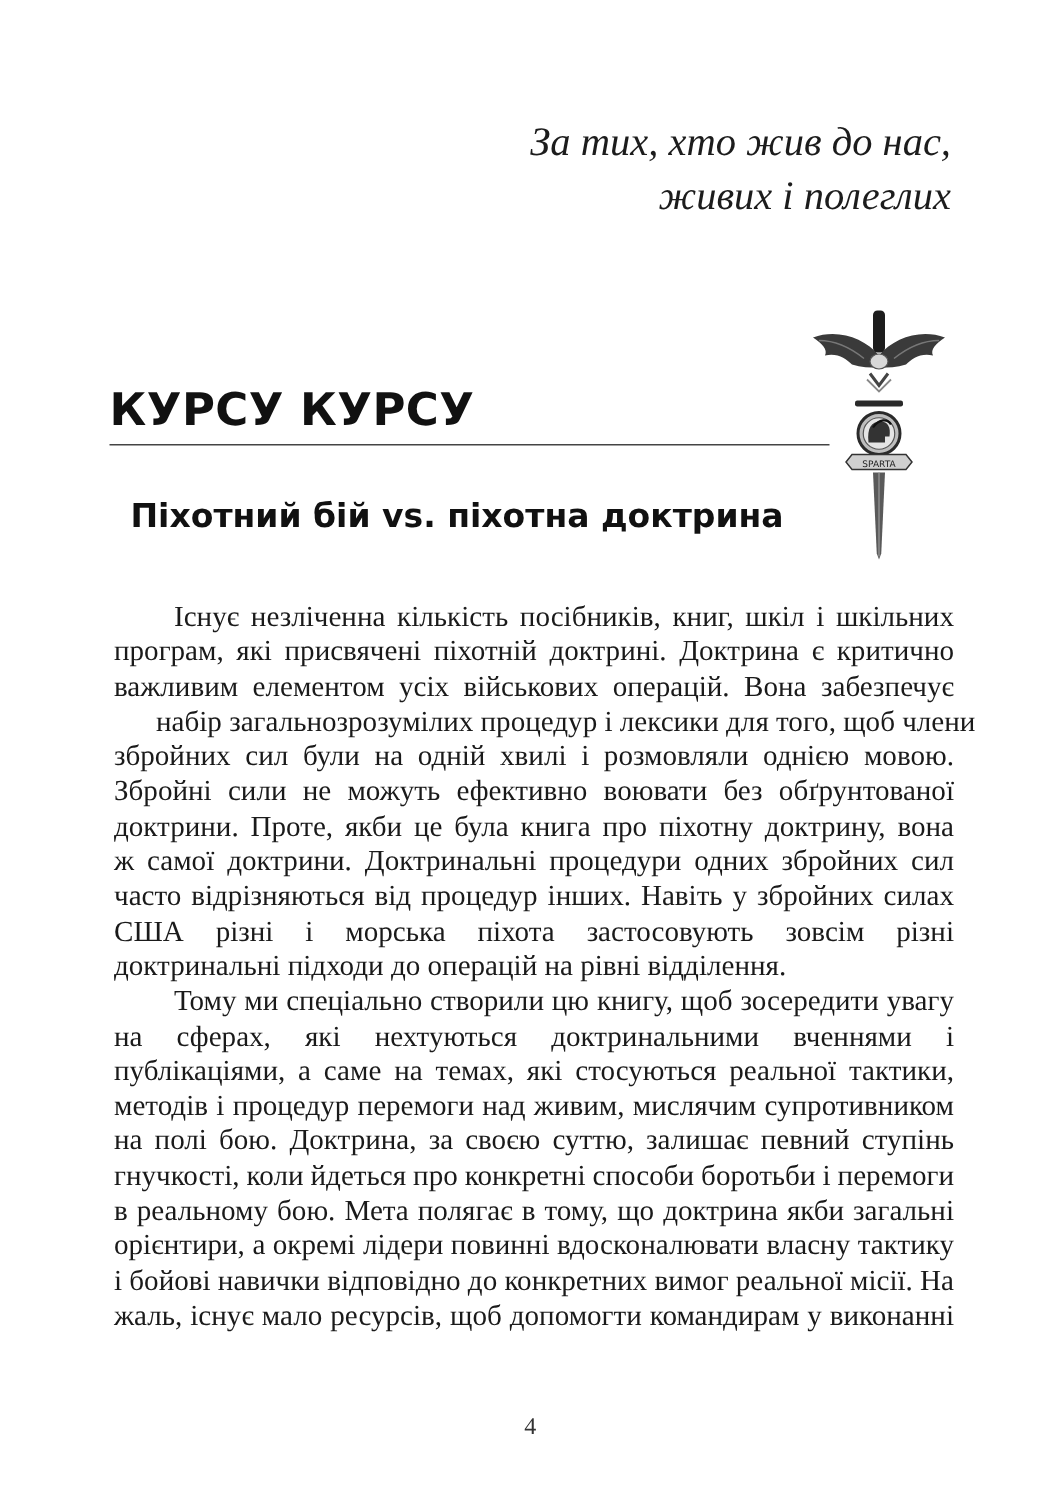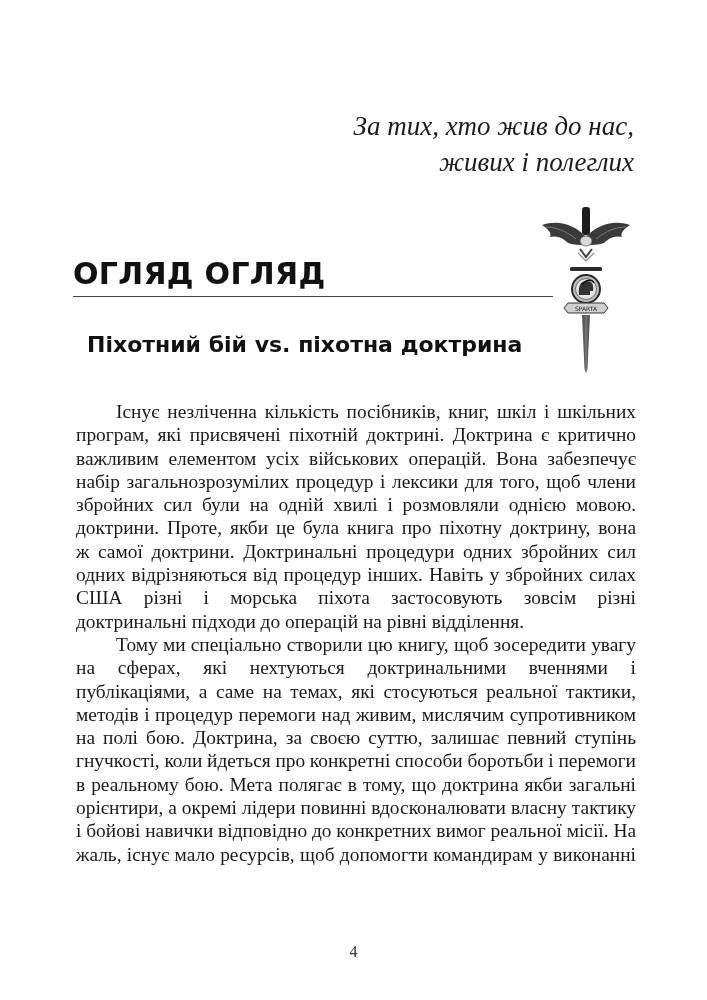--- a/index.html
+++ b/index.html
@@ -17,21 +17,20 @@
     .epigraph {
       position: absolute;
       right: 73px;
       top: 76px;
       text-align: right;
       font-family: "Liberation Serif", "DejaVu Serif", serif;
       font-style: italic;
       font-size: 27px;
       line-height: 36px;
       color: #1c1c1c;
-      margin-top: 32px;
     }
     .epigraph div { white-space: nowrap; }
 
     .emblem {
       position: absolute;
       left: 536px;
       top: 205px;
       width: 100px;
       height: 170px;
     }
@@ -130,34 +129,35 @@
   <path d="M43 90 C42 80, 45 76, 51 76 C56 76, 58 80, 57 86 L54 86 L54 90 Z" fill="#333"></path>
   <path d="M46 80 C50 74, 56 74, 58 78" stroke="#111" stroke-width="1.5" fill="none"></path>
 
   <path d="M32 98 L68 98 L72 103 L68 108 L32 108 L28 103 Z" fill="#d0d0d0" stroke="#333" stroke-width="1"></path>
   <text x="50" y="106" text-anchor="middle" font-size="6" font-family="DejaVu Sans, sans-serif" fill="#222">SPARTA</text>
 
   <path d="M46 110 L54 110 L51.5 164 L50 168 L48.5 164 Z" fill="#5a5a5a"></path>
   <path d="M50 110 L50 166" stroke="#9a9a9a" stroke-width="0.8"></path>
 </svg>
 
-<div class="chapter-title">ОГЛЯД ОГЛЯД</div>
+<div class="chapter-title">КУРСУ КУРСУ</div>
 <div class="title-rule"></div>
 <div class="section-title">Піхотний бій vs. піхотна доктрина</div>
 
 <div class="body-text">
   <div>
     <span class="line indent" style="white-space: normal; word-spacing: 0px;"><span style="white-space: nowrap; font: inherit; word-spacing: 0px;">Існує незліченна кількість посібників, книг, шкіл і шкільних</span></span>
     <span class="line" style="white-space: normal; word-spacing: 0px;"><span style="white-space: nowrap; font: inherit; word-spacing: 0px;">програм, які присвячені піхотній доктрині. Доктрина є критично</span></span>
     <span class="line" style="white-space: normal; word-spacing: 0px;"><span style="white-space: nowrap; font: inherit; word-spacing: 0px;">важливим елементом усіх військових операцій. Вона забезпечує</span></span>
-    <span class="line" style="white-space: normal; word-spacing: 0px;"><span style="white-space: nowrap; font: inherit; word-spacing: 0px;">набір загальнозрозумілих процедур і лексики для того, щоб члени</span></span>
+    <span class="line" style="white-space: normal; word-spacing: 0px; margin-left: 28px;"><span style="white-space: nowrap; font: inherit; word-spacing: 0px;">набір загальнозрозумілих процедур і лексики для того, щоб члени</span></span>
     <span class="line" style="white-space: normal; word-spacing: 0px;"><span style="white-space: nowrap; font: inherit; word-spacing: 0px;">збройних сил були на одній хвилі і розмовляли однією мовою.</span></span>
+    <span class="line" style="white-space: normal; word-spacing: 0px;"><span style="white-space: nowrap; font: inherit; word-spacing: 0px;">Збройні сили не можуть ефективно воювати без обґрунтованої</span></span>
     <span class="line" style="white-space: normal; word-spacing: 0px;"><span style="white-space: nowrap; font: inherit; word-spacing: 0px;">доктрини. Проте, якби це була книга про піхотну доктрину, вона</span></span>
     <span class="line" style="white-space: normal; word-spacing: 0px;"><span style="white-space: nowrap; font: inherit; word-spacing: 0px;">ж самої доктрини. Доктринальні процедури одних збройних сил</span></span>
-    <span class="line" style="white-space: normal; word-spacing: 0px;"><span style="white-space: nowrap; font: inherit; word-spacing: 0px;">одних відрізняються від процедур інших. Навіть у збройних силах</span></span>
+    <span class="line" style="white-space: normal; word-spacing: 0px;"><span style="white-space: nowrap; font: inherit; word-spacing: 0px;">часто відрізняються від процедур інших. Навіть у збройних силах</span></span>
     <span class="line" style="white-space: normal; word-spacing: 0px;"><span style="white-space: nowrap; font: inherit; word-spacing: 0px;">США різні і морська піхота застосовують зовсім різні</span></span>
     <span class="line last">доктринальні підходи до операцій на рівні відділення.</span>
   </div>
   <div>
     <span class="line indent" style="white-space: normal; word-spacing: 0px;"><span style="white-space: nowrap; font: inherit; word-spacing: 0px;">Тому ми спеціально створили цю книгу, щоб зосередити увагу</span></span>
     <span class="line" style="white-space: normal; word-spacing: 0px;"><span style="white-space: nowrap; font: inherit; word-spacing: 0px;">на сферах, які нехтуються доктринальними вченнями і</span></span>
     <span class="line" style="white-space: normal; word-spacing: 0px;"><span style="white-space: nowrap; font: inherit; word-spacing: 0px;">публікаціями, а саме на темах, які стосуються реальної тактики,</span></span>
     <span class="line" style="white-space: normal; word-spacing: 0px;"><span style="white-space: nowrap; font: inherit; word-spacing: 0px;">методів і процедур перемоги над живим, мислячим супротивником</span></span>
     <span class="line" style="white-space: normal; word-spacing: 0px;"><span style="white-space: nowrap; font: inherit; word-spacing: 0px;">на полі бою. Доктрина, за своєю суттю, залишає певний ступінь</span></span>
     <span class="line" style="white-space: normal; word-spacing: 0px;"><span style="white-space: nowrap; font: inherit; word-spacing: -0.160156px;">гнучкості, коли йдеться про конкретні способи боротьби і перемоги</span></span>

